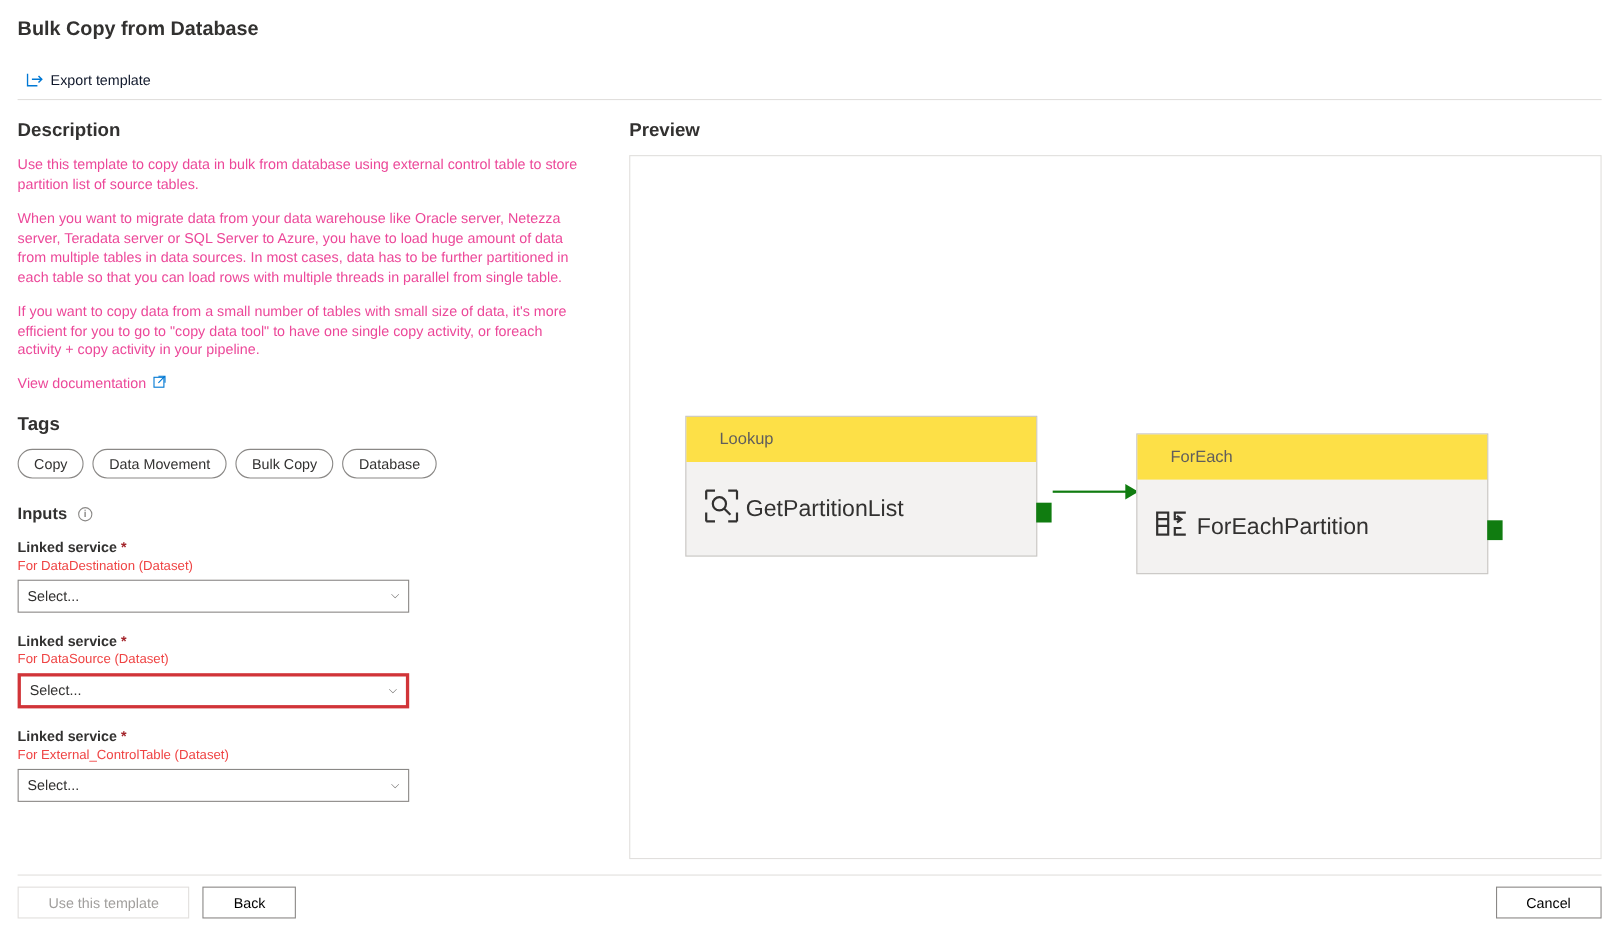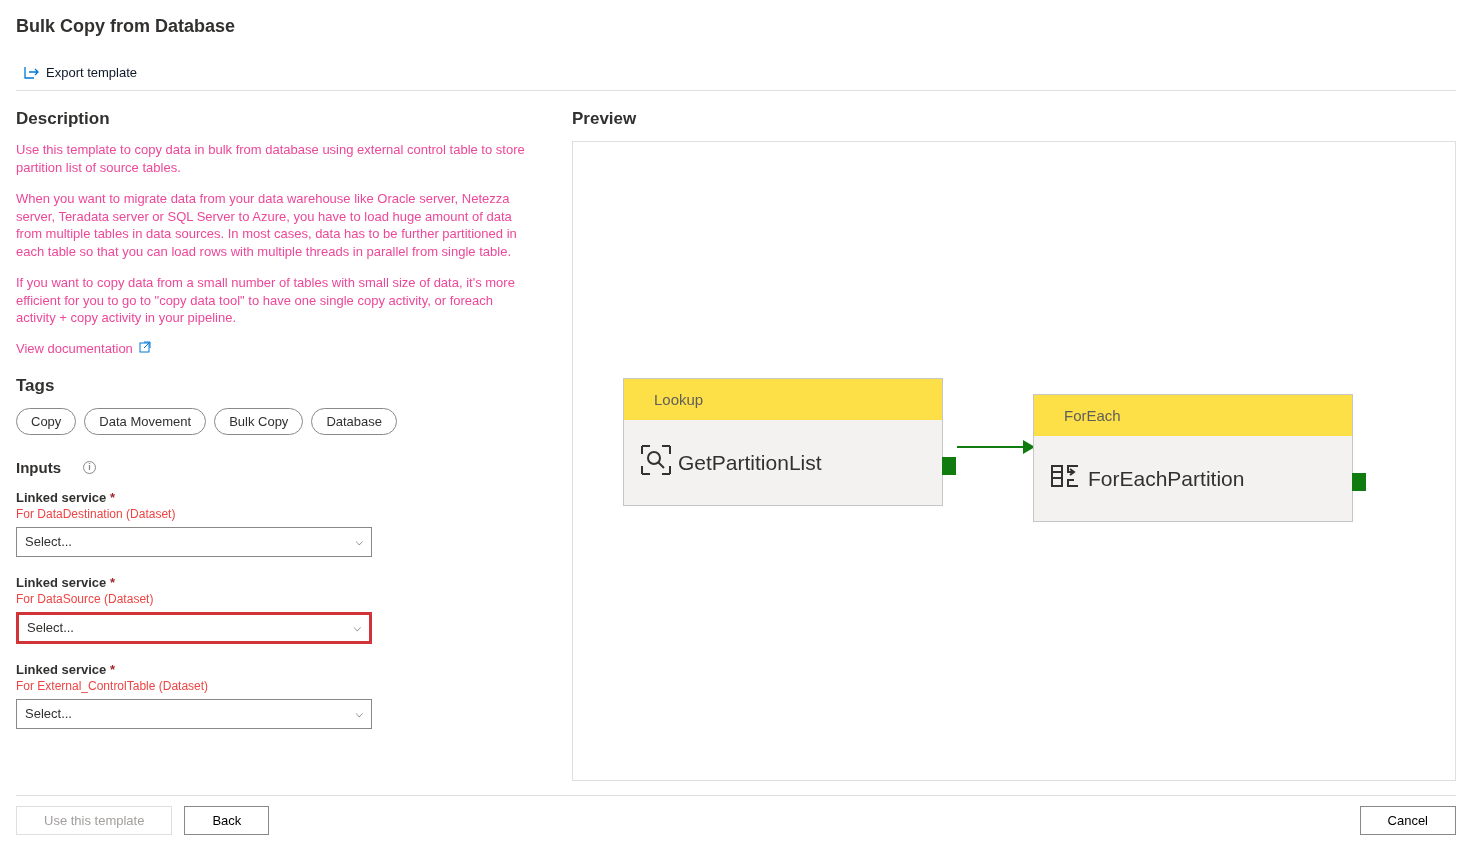--- a/index.html
+++ b/index.html
@@ -73,21 +73,21 @@
       padding: 5px 14px;
       font-size: 13px;
       cursor: pointer;
       background: #fff;
     }
     .inputs-title {
       font-size: 15px;
       font-weight: 600;
       display: flex;
       align-items: center;
-      gap: 22px;
+      gap: 10px;
       margin-bottom: 14px;
     }
     .info-icon {
       width: 13px;
       height: 13px;
       border: 1px solid #8a8886;
       border-radius: 50%;
       display: inline-flex;
       align-items: center;
       justify-content: center;

